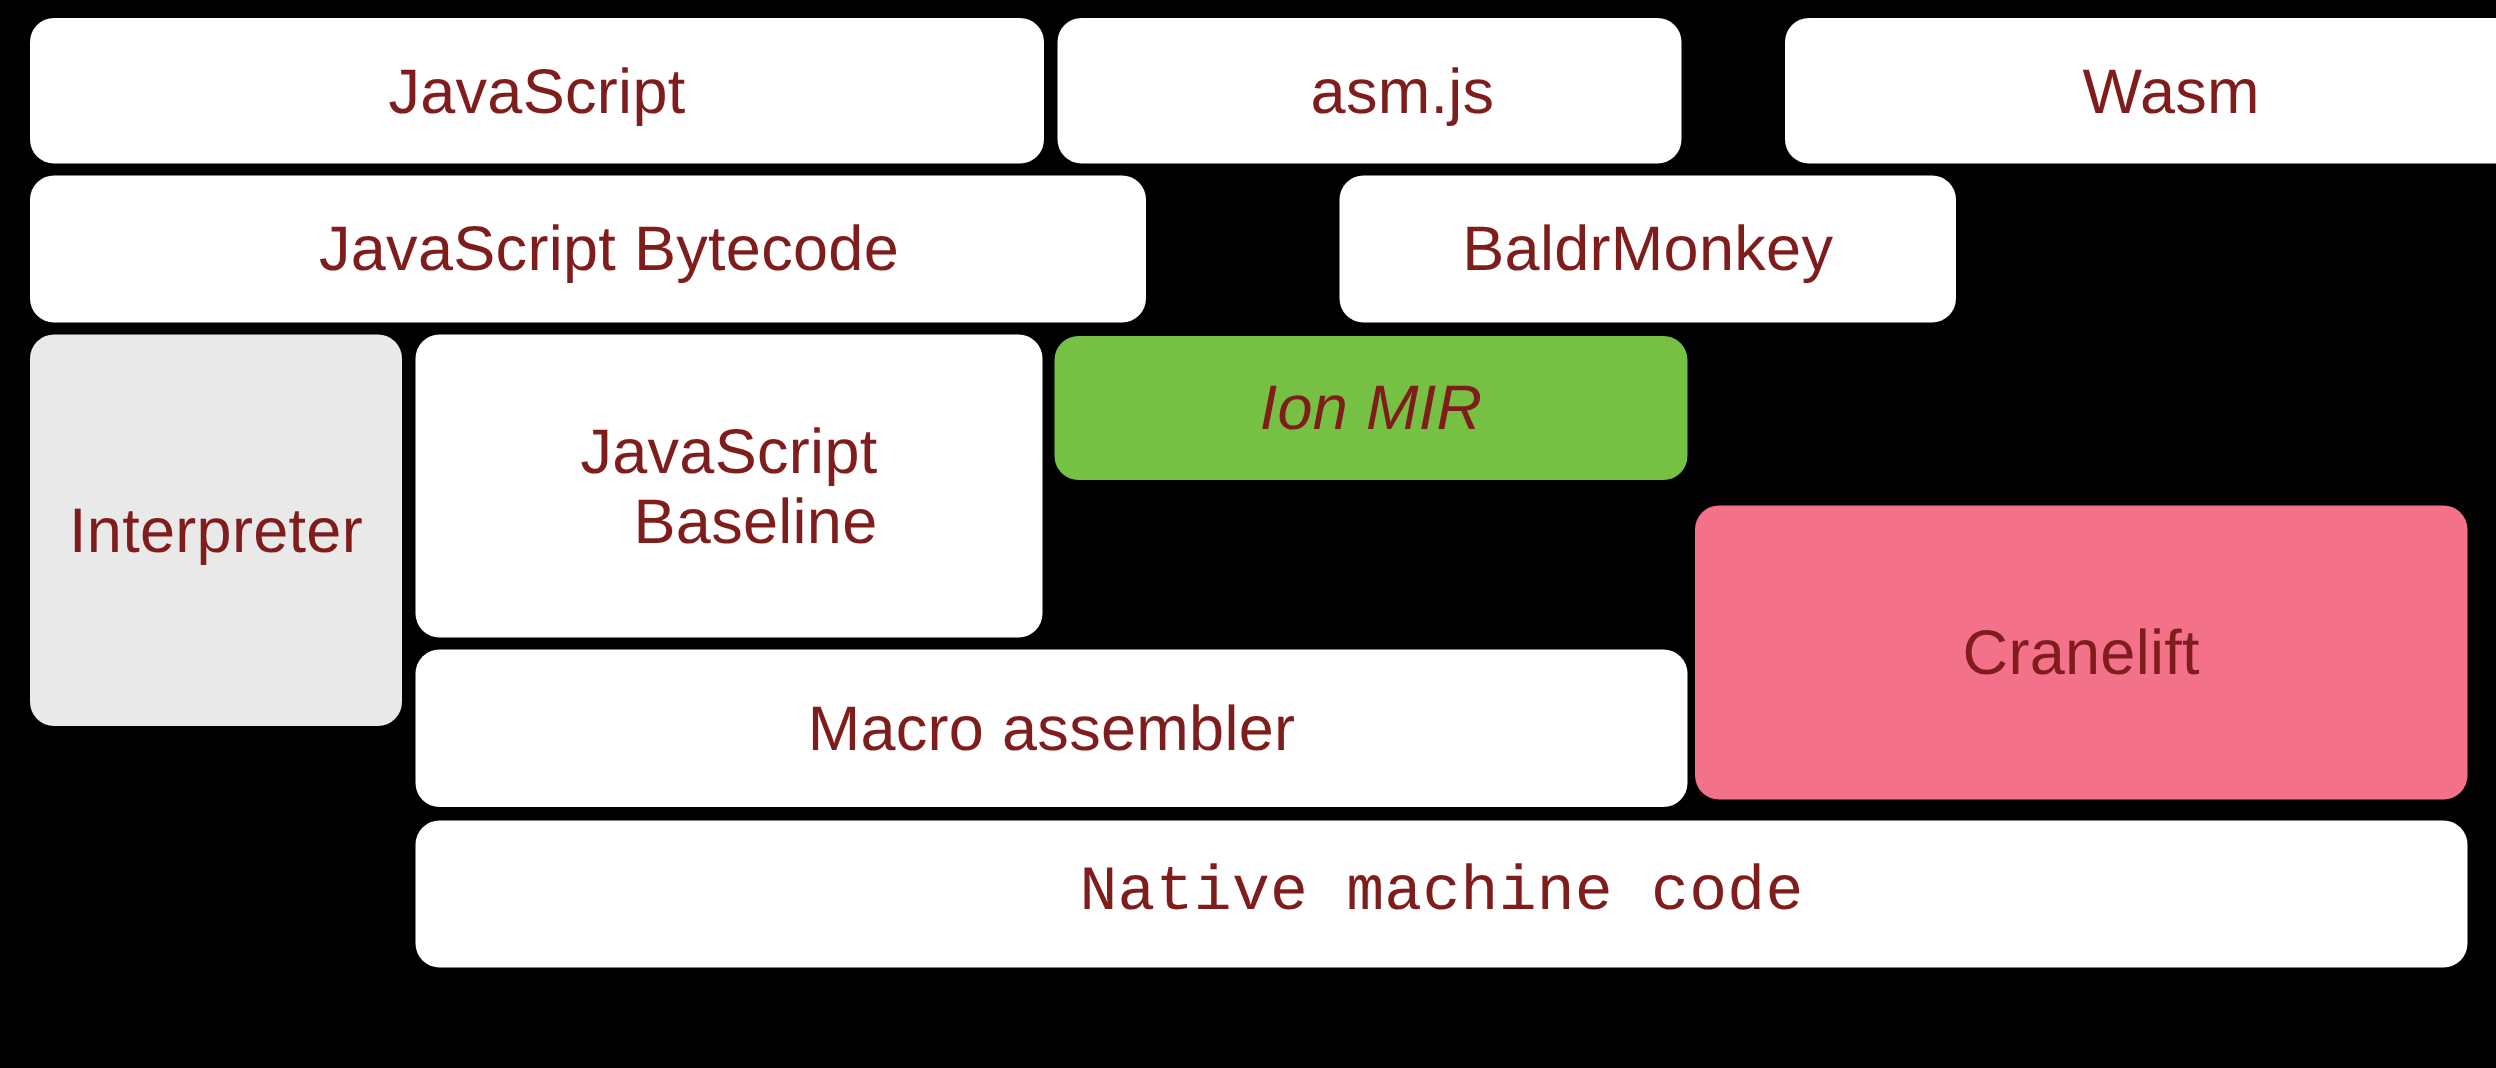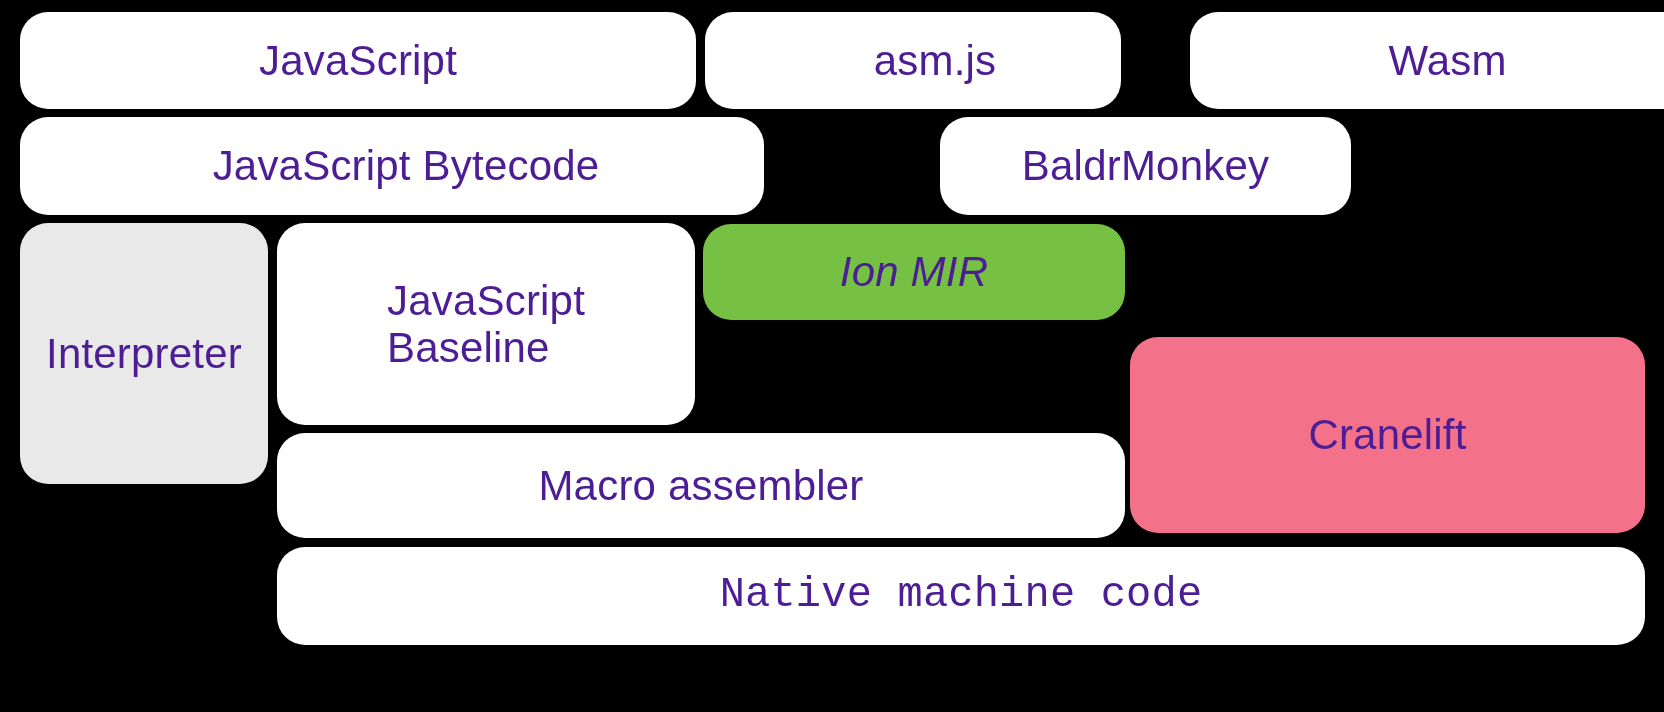--- a/index.html
+++ b/index.html
@@ -16,43 +16,43 @@
     height: 712px;
     background: #000000;
     overflow: hidden;
   }
   .node {
     position: absolute;
     box-sizing: border-box;
     display: flex;
     align-items: center;
     justify-content: center;
-    text-align: left;
-    border-radius: 28px;
-    color: #4c1d95;
+    text-align: right;
+    border-radius: 16px;
+    color: #7f1d1d;
     font-size: 42px;
     line-height: 1.12;
     font-weight: 400;
     letter-spacing: 0.2px;
     white-space: pre-line;
     user-select: none;
   }
   .fill-white { background: #ffffff; }
   .fill-gray  { background: #e9e9e9; }
   .fill-green { background: #76c043; font-style: italic; }
   .fill-pink  { background: #f4718a; }
 
   
   #n-javascript      { left: 20px;   top: 12px;  width: 676px; height: 97px;  }
   #n-asmjs           { left: 705px;  top: 12px;  width: 416px; height: 97px; padding-left: 44px;  }
   #n-wasm            { left: 1190px; top: 12px;  width: 515px; height: 97px;  }
 
   
   #n-js-bytecode     { left: 20px;   top: 117px; width: 744px; height: 98px; padding-left: 28px;  }
-  #n-baldrmonkey     { left: 940px;  top: 117px; width: 411px; height: 98px;  }
+  #n-baldrmonkey     { left: 893px;  top: 117px; width: 411px; height: 98px;  }
 
   
   #n-interpreter     { left: 20px;   top: 223px; width: 248px; height: 261px; }
   #n-js-baseline     { left: 277px;  top: 223px; width: 418px; height: 202px; }
   #n-ion-mir         { left: 703px;  top: 224px; width: 422px; height: 96px;  }
   #n-ion-lir         { left: 703px;  top: 331px; width: 422px; height: 94px;  }
   #n-macro-assembler { left: 277px;  top: 433px; width: 848px; height: 105px; }
   #n-cranelift       { left: 1130px; top: 337px; width: 515px; height: 196px; }
 
   

